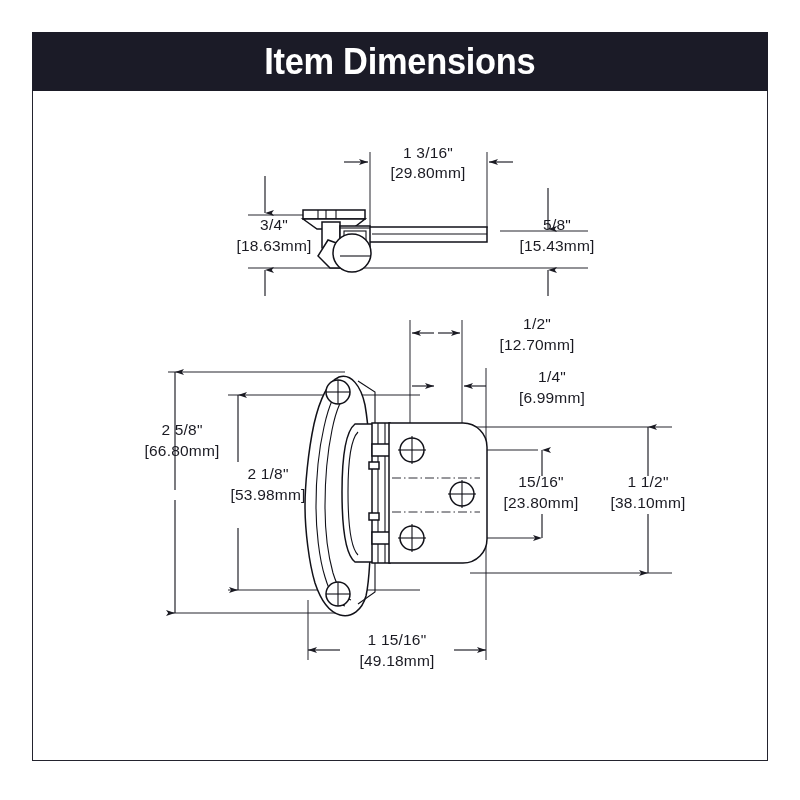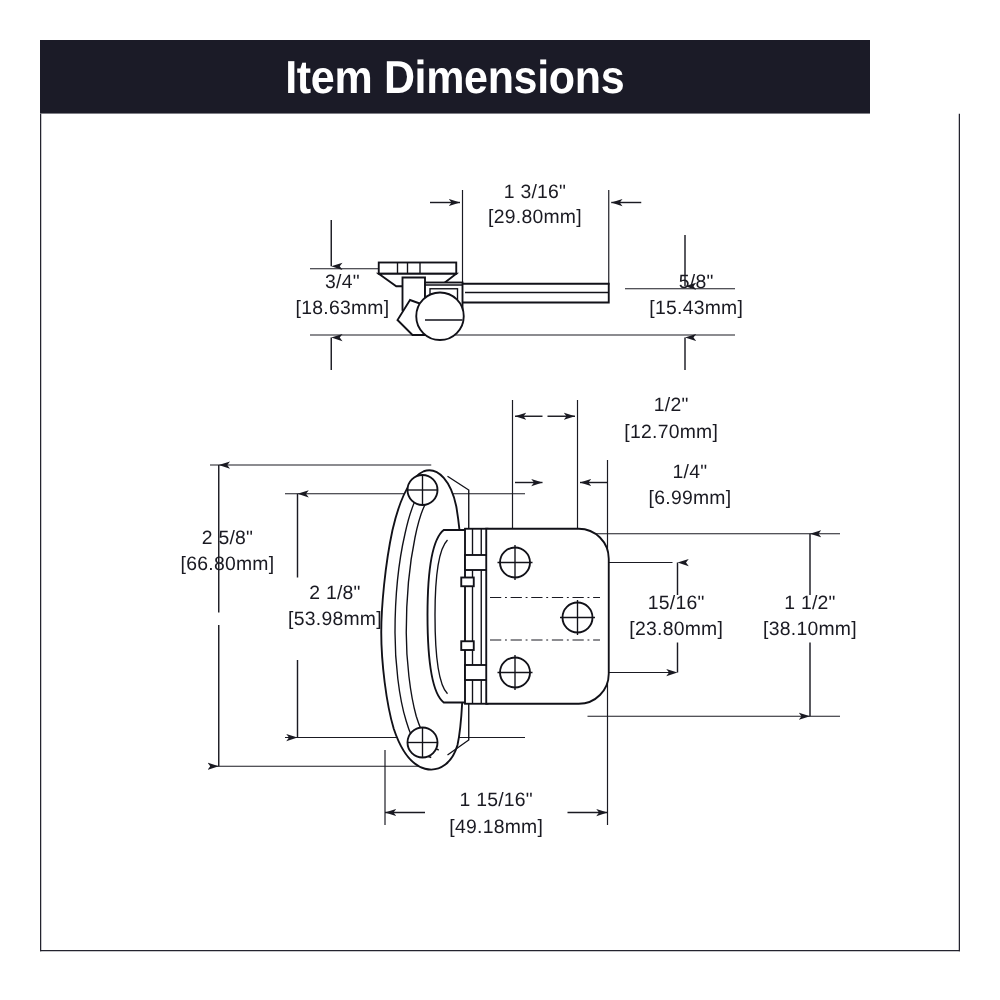--- a/index.html
+++ b/index.html
@@ -16,21 +16,21 @@
   #page {
     position: relative;
     width: 800px;
     height: 800px;
     background: #ffffff;
   }
   #header-bar {
     position: absolute;
     left: 32px;
     top: 32px;
-    width: 664px;
+    width: 736px;
     height: 59px;
     background: #1b1b27;
     display: flex;
     align-items: center;
     justify-content: center;
   }
   #header-title {
     color: #ffffff;
     font-family: "Liberation Sans", sans-serif;
     font-weight: bold;

